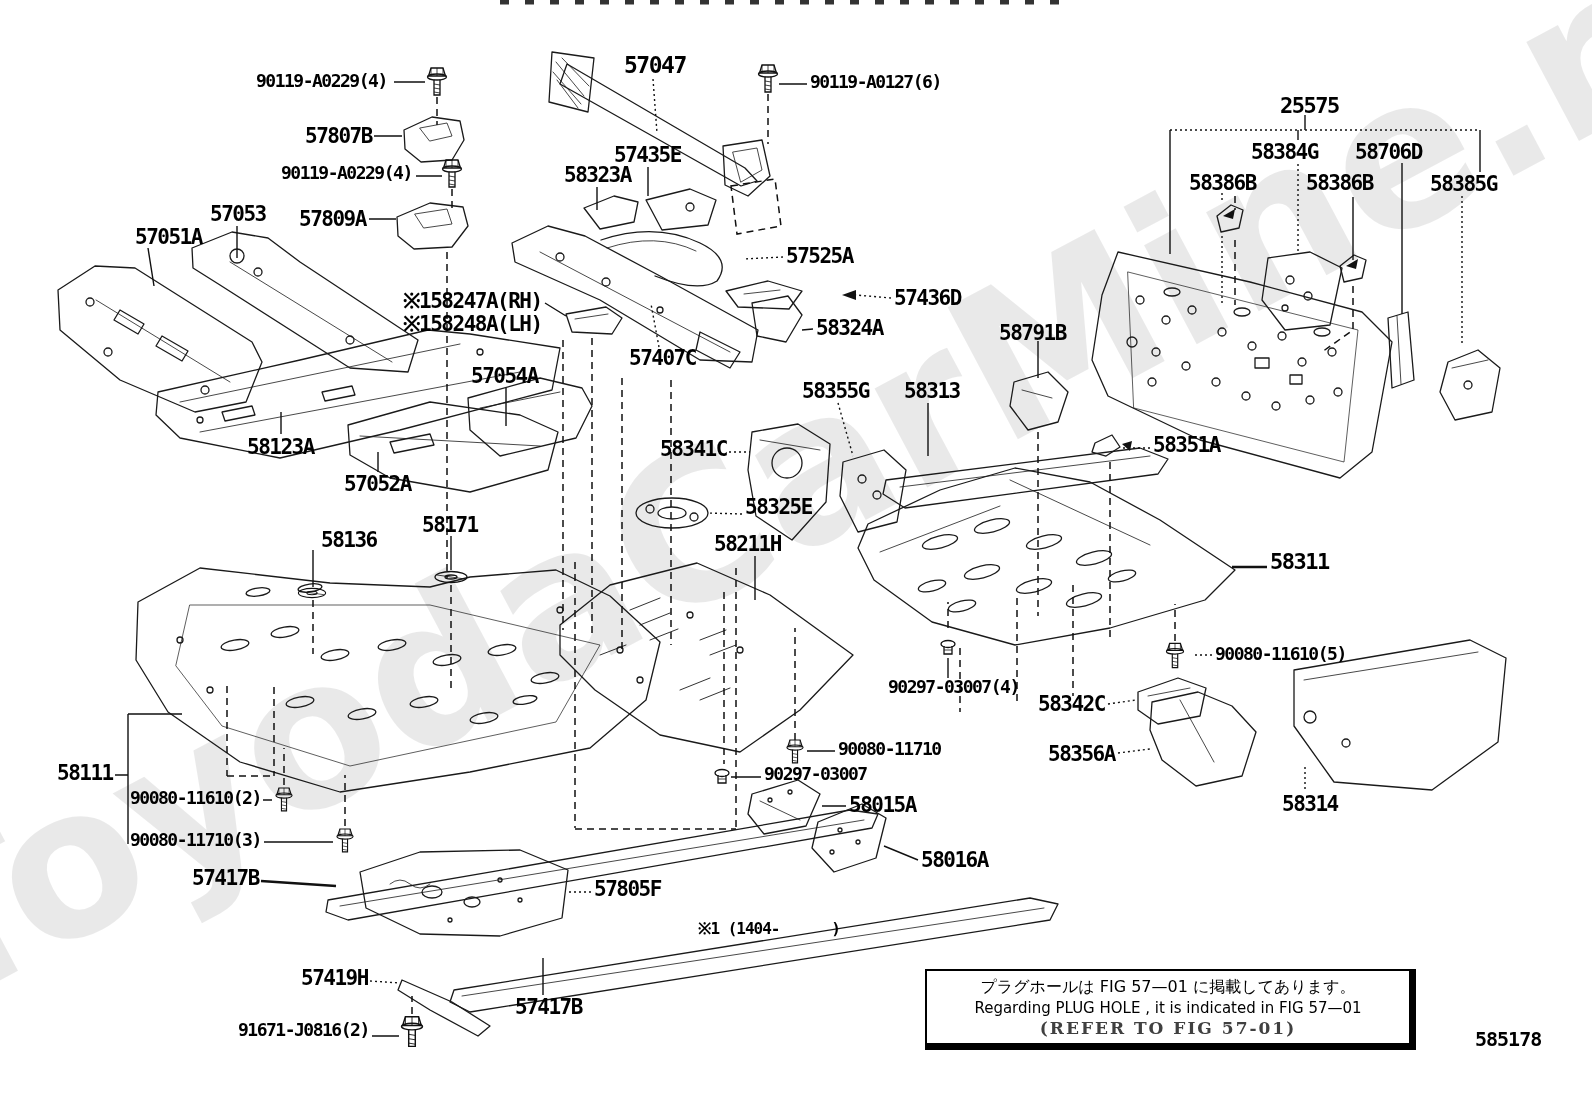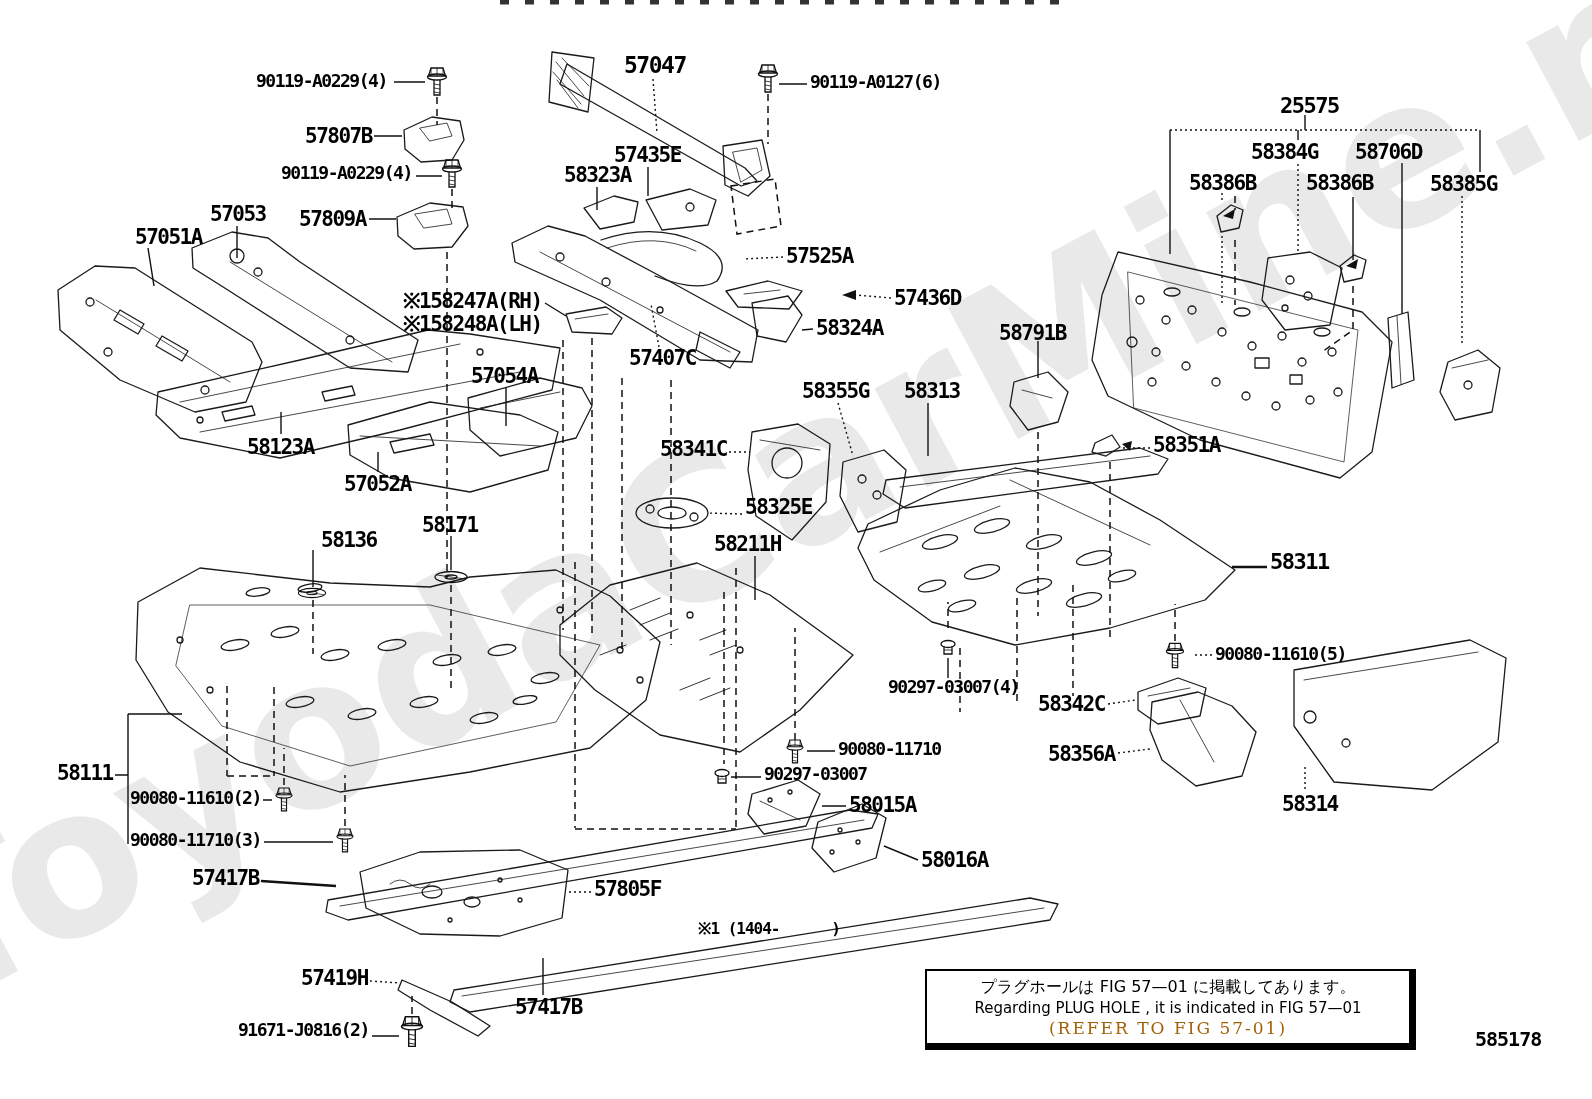--- a/index.html
+++ b/index.html
@@ -15,22 +15,22 @@
   #footnote{position:absolute;left:698px;top:917px;font-size:16px;font-weight:bold;
             letter-spacing:-1px;white-space:pre;z-index:2;}
   #figure-code{position:absolute;left:1475px;top:1027px;font-size:20px;font-weight:bold;
                letter-spacing:-1px;z-index:2;}
   #note-box{position:absolute;left:925px;top:969px;width:482px;height:72px;
             border:2px solid #000;border-right-width:7px;border-bottom-width:7px;
             display:flex;flex-direction:column;justify-content:center;align-items:center;
             gap:1px;background:#fff;z-index:2;}
   #note-box .jp{font-family:"DejaVu Sans",sans-serif;font-size:16px;color:#000;}
   #note-box .en{font-family:"DejaVu Sans",sans-serif;font-size:15px;color:#000;}
-  #note-box .ref{font-family:"DejaVu Serif",serif;font-weight:normal;font-size:17px;
-                 letter-spacing:2px;color:#a16207;}
+  #note-box .ref{font-family:"DejaVu Serif",serif;font-weight:bold;font-size:17px;
+                 letter-spacing:2px;color:#404040;}
 </style>
 </head>
 <body>
 
 <div id="canvas">
 
   <div id="watermark">ToyodaCarMine.ru</div>
 
   <svg id="art" width="1592" height="1099" viewBox="0 0 1592 1099">
     <defs>

